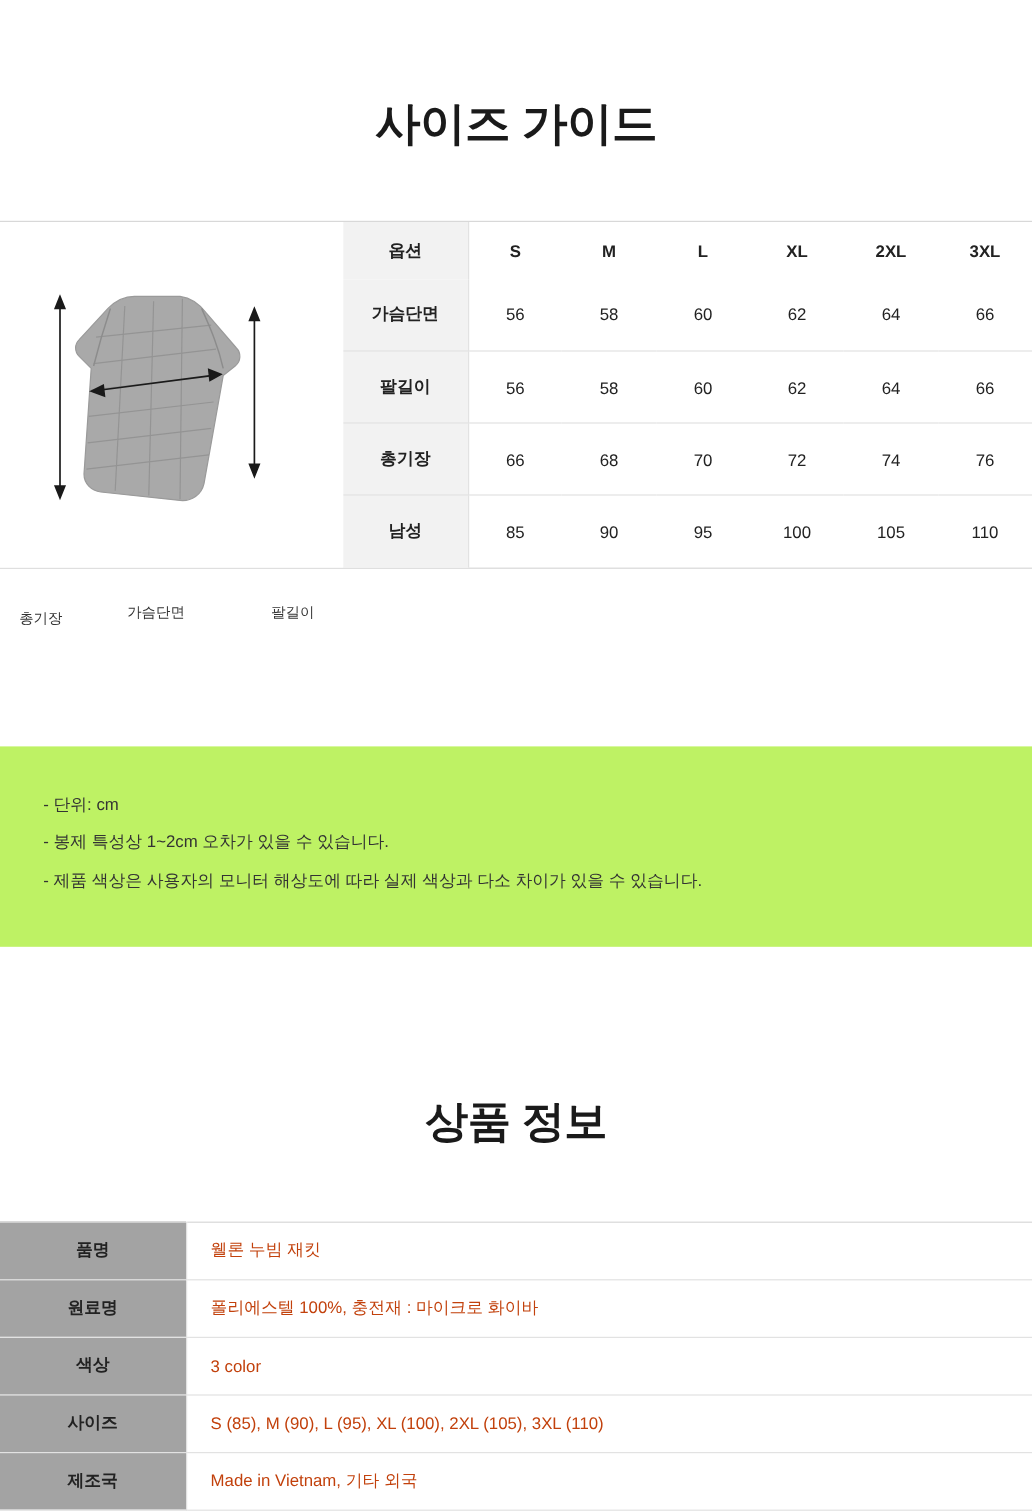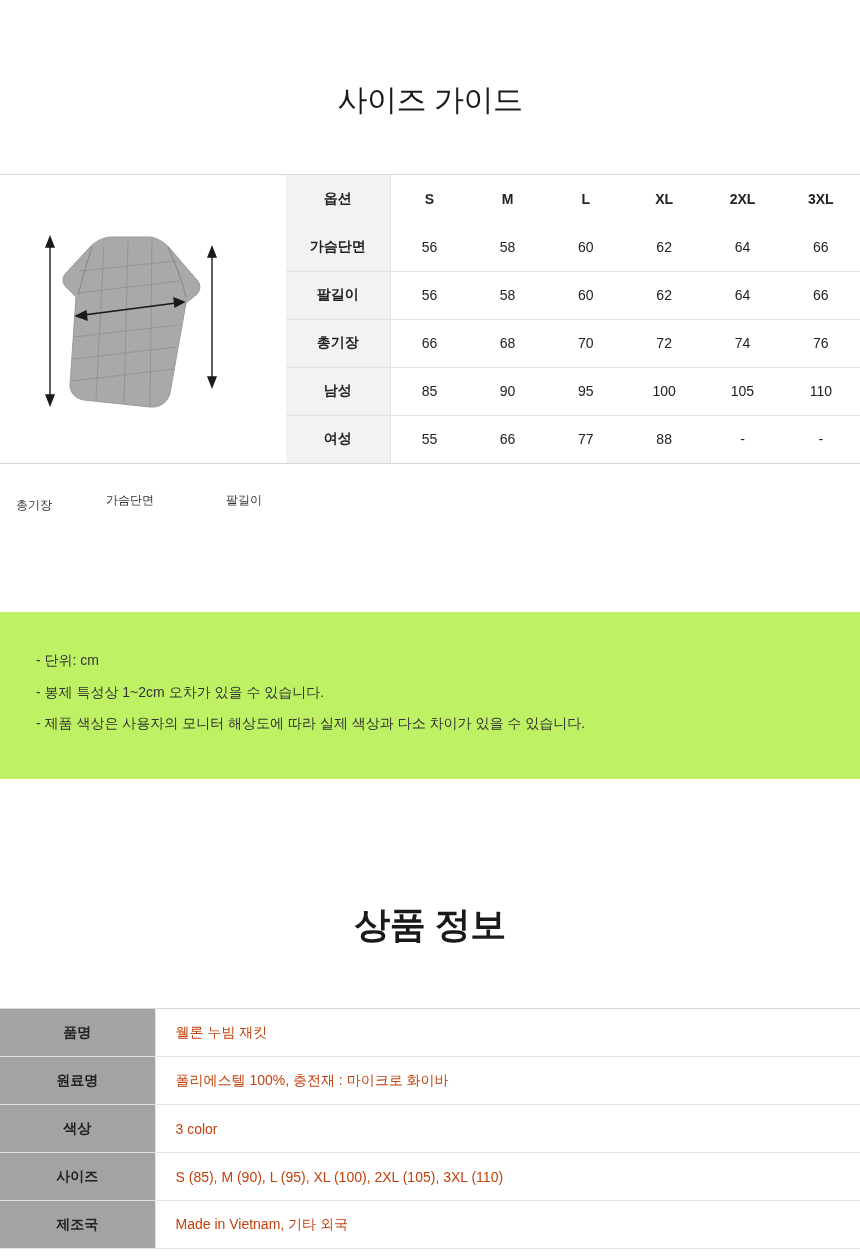--- a/index.html
+++ b/index.html
@@ -14,22 +14,22 @@
   .page {
     width: 860px;
     min-height: 1260px;
     position: relative;
     background: #ffffff;
   }
 
   
   .size-title {
     text-align: center;
-    font-size: 30px;
-    font-weight: normal;
+    font-size: 38px;
+    font-weight: bold;
     letter-spacing: -0.5px;
     color: #1a1a1a;
     padding-top: 82px;
     padding-bottom: 0;
     line-height: 1.2;
   }
 
   
   .guide-wrap {
     margin-top: 56px;
@@ -239,29 +239,20 @@
         </tr>
         <tr>
           <th class="opt-col">남성</th>
           <td>85</td>
           <td>90</td>
           <td>95</td>
           <td>100</td>
           <td>105</td>
           <td>110</td>
         </tr>
-        <tr>
-          <th class="opt-col">여성</th>
-          <td>55</td>
-          <td>66</td>
-          <td>77</td>
-          <td>88</td>
-          <td>-</td>
-          <td>-</td>
-        </tr>
       </tbody>
     </table>
   </div>
 
   <div class="notes">
     <p>- 단위: cm</p>
     <p>- 봉제 특성상 1~2cm 오차가 있을 수 있습니다.</p>
     <p>- 제품 색상은 사용자의 모니터 해상도에 따라 실제 색상과 다소 차이가 있을 수 있습니다.</p>
   </div>
 

